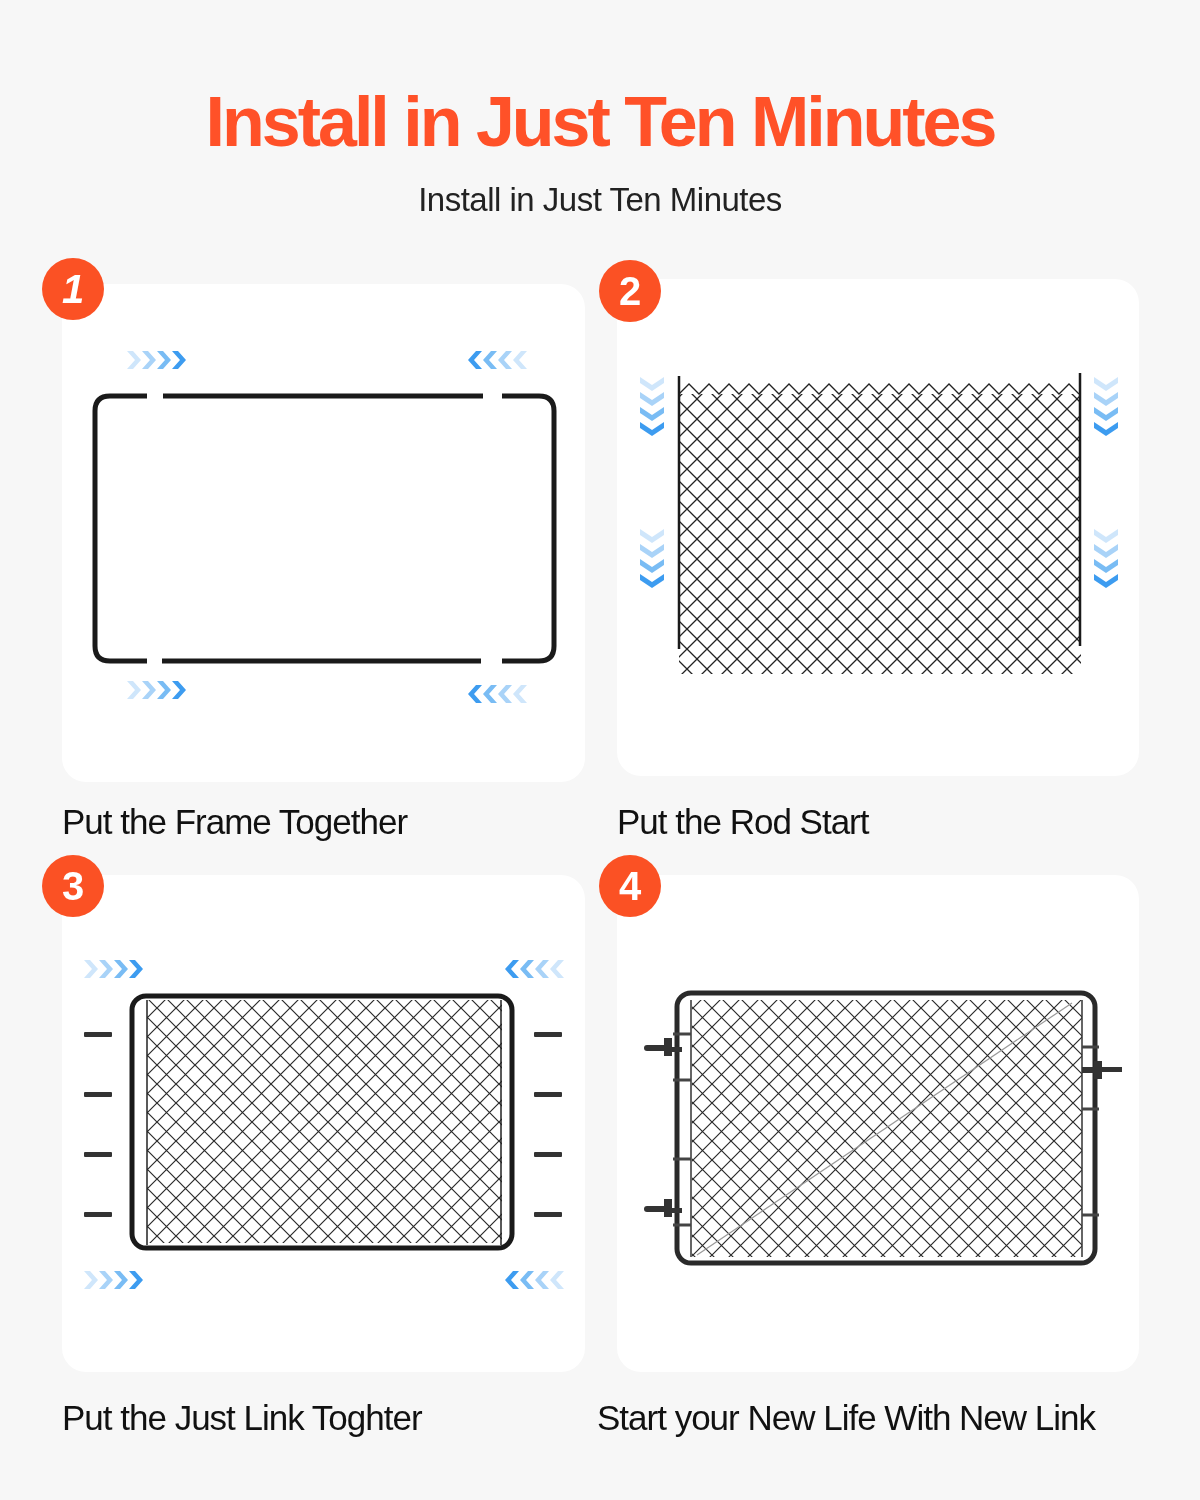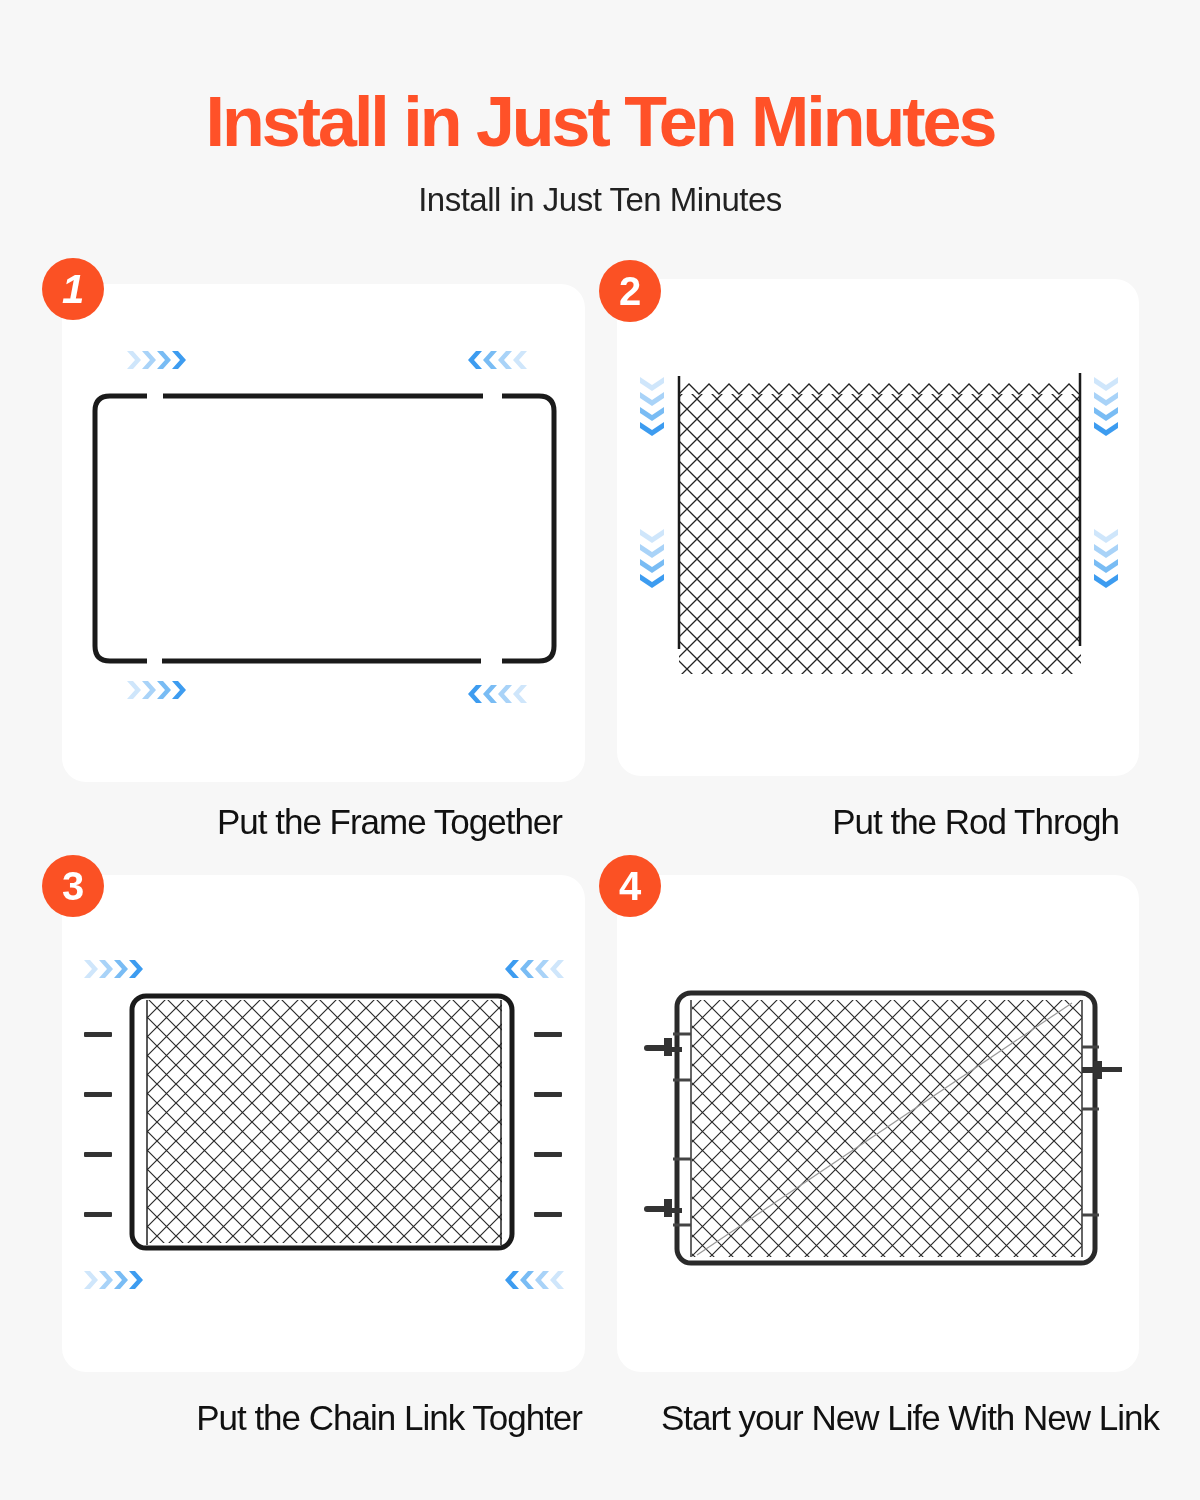--- a/index.html
+++ b/index.html
@@ -19,21 +19,21 @@
   .card {
     position:absolute; background:#ffffff; border-radius:24px;
   }
   .badge {
     position:absolute; width:62px; height:62px; border-radius:50%;
     background:#fb5124; color:#fff; font-size:40px; font-weight:bold;
     display:flex; align-items:center; justify-content:center; line-height:1;
   }
   .badge.italic { font-style:italic; }
   .caption {
-    position:absolute; text-align:right; font-size:35px; color:#111;
+    position:absolute; text-align:left; font-size:35px; color:#111;
     letter-spacing:-1px; line-height:44px; white-space:nowrap;
   }
   svg { position:absolute; left:0; top:0; overflow:visible; }
 </style>
 </head>
 <body>
 
 <svg width="0" height="0" style="position:absolute">
   <defs>
     <pattern id="mesh" width="20" height="20" patternUnits="userSpaceOnUse">
@@ -120,21 +120,21 @@
       <use href="#chev-down" y="30" fill="#79bcf4"></use>
       <use href="#chev-down" y="45" fill="#3d9cf0"></use>
     </g>
     <rect x="62" y="115" width="402" height="280" fill="url(#mesh)"></rect>
     <path d="M62 115 l10 -10 l10 10 l10 -10 l10 10 l10 -10 l10 10 l10 -10 l10 10 l10 -10 l10 10 l10 -10 l10 10 l10 -10 l10 10 l10 -10 l10 10 l10 -10 l10 10 l10 -10 l10 10 l10 -10 l10 10 l10 -10 l10 10 l10 -10 l10 10 l10 -10 l10 10 l10 -10 l10 10 l10 -10 l10 10 l10 -10 l10 10 l10 -10 l10 10 l10 -10 l10 10 l10 -10 l10 10" fill="none" stroke="#222" stroke-width="1.3"></path>
     <line x1="62" y1="97" x2="62" y2="370" stroke="#1a1a1a" stroke-width="2.5"></line>
     <line x1="463" y1="94" x2="463" y2="367" stroke="#1a1a1a" stroke-width="2.5"></line>
   </svg>
 </div>
 <div class="badge" style="left:599px;top:260px;">2</div>
-<div class="caption" style="left:617px;top:800px;width:502px;">Put the Rod Throgh</div>
+<div class="caption" style="left:617px;top:800px;width:502px;">Put the Rod Start</div>
 
 <div class="card" style="left:62px;top:875px;width:523px;height:497px;">
   <svg width="523" height="497">
     <g transform="translate(22,85)">
       <use href="#chev-right" x="0" fill="#cfe6fb"></use>
       <use href="#chev-right" x="15" fill="#a9d3f8"></use>
       <use href="#chev-right" x="30" fill="#79bcf4"></use>
       <use href="#chev-right" x="45" fill="#3d9cf0"></use>
     </g>
     <g transform="translate(502,85) scale(-1,1)">
@@ -166,21 +166,21 @@
       <rect x="472" y="277" width="28" height="5" rx="1"></rect>
       <rect x="472" y="337" width="28" height="5" rx="1"></rect>
     </g>
     <rect x="85" y="125" width="355" height="243" fill="url(#mesh2)"></rect>
     <rect x="70" y="121" width="380" height="252" rx="14" fill="none" stroke="#1a1a1a" stroke-width="5"></rect>
     <line x1="85" y1="125" x2="85" y2="370" stroke="#222" stroke-width="1.5"></line>
     <line x1="439" y1="125" x2="439" y2="370" stroke="#222" stroke-width="1.5"></line>
   </svg>
 </div>
 <div class="badge" style="left:42px;top:855px;">3</div>
-<div class="caption" style="left:62px;top:1396px;width:520px;">Put the Chain Link Toghter</div>
+<div class="caption" style="left:62px;top:1396px;width:520px;">Put the Just Link Toghter</div>
 
 <div class="card" style="left:617px;top:875px;width:522px;height:497px;">
   <svg width="522" height="497">
     <rect x="75" y="125" width="390" height="257" fill="url(#mesh2)"></rect>
     <rect x="60" y="118" width="418" height="270" rx="14" fill="none" stroke="#2a2a2a" stroke-width="5"></rect>
     <line x1="74" y1="125" x2="74" y2="382" stroke="#333" stroke-width="1.5"></line>
     <line x1="465" y1="125" x2="465" y2="382" stroke="#333" stroke-width="1.5"></line>
     <line x1="80" y1="380" x2="455" y2="128" stroke="#999" stroke-width="1.2"></line>
 
     <g stroke="#444" stroke-width="3">

